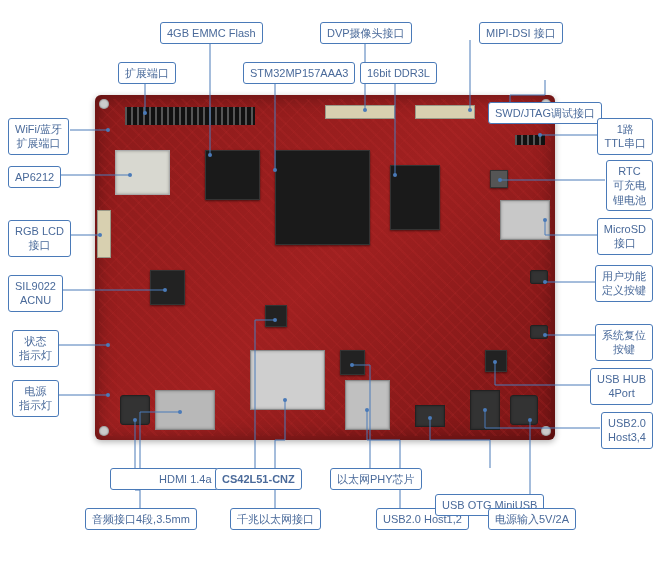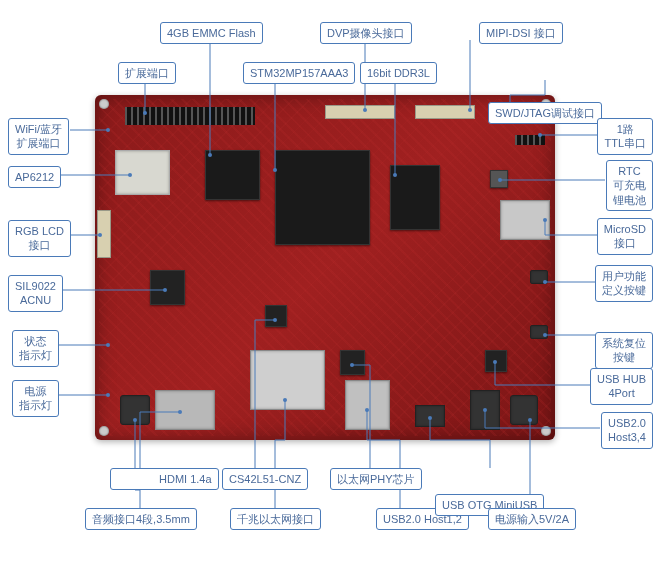--- a/index.html
+++ b/index.html
@@ -165,30 +165,30 @@
 
 <div class="label" style="right:8px; top:118px;">1路
 TTL串口</div>
 <div class="label" style="right:8px; top:160px;">RTC
 可充电
 锂电池</div>
 <div class="label" style="right:8px; top:218px;">MicroSD
 接口</div>
 <div class="label" style="right:8px; top:265px;">用户功能
 定义按键</div>
-<div class="label" style="right:8px; top:332px;font-family:Liberation Serif, serif;">系统复位
+<div class="label" style="right:8px; top:324px;font-family:Liberation Serif, serif;">系统复位
 按键</div>
 <div class="label" style="right:8px; top:368px;">USB HUB
 4Port</div>
 <div class="label" style="right:8px; top:412px;">USB2.0
 Host3,4</div>
 
 <div class="label" style="left:110px; top:468px;padding-left:48px;">HDMI 1.4a</div>
 <div class="label" style="left:85px; top:508px;">音频接口4段,3.5mm</div>
-<div class="label" style="left:222px; top:468px;">CS42L51-CNZ</div>
+<div class="label" style="left:215px; top:468px;font-weight:bold;">CS42L51-CNZ</div>
 <div class="label" style="left:230px; top:508px;">千兆以太网接口</div>
 <div class="label" style="left:330px; top:468px;">以太网PHY芯片</div>
 <div class="label" style="left:355px; top:508px;margin-left:21px;">USB2.0 Host1,2</div>
 <div class="label" style="left:435px; top:494px;">USB OTG MiniUSB</div>
 <div class="label" style="left:488px; top:508px;">电源输入5V/2A</div>
 
 <svg class="leads">
 
   <polyline points="145,80 145,113"></polyline>
     <circle cx="145" cy="113" r="2"></circle>

